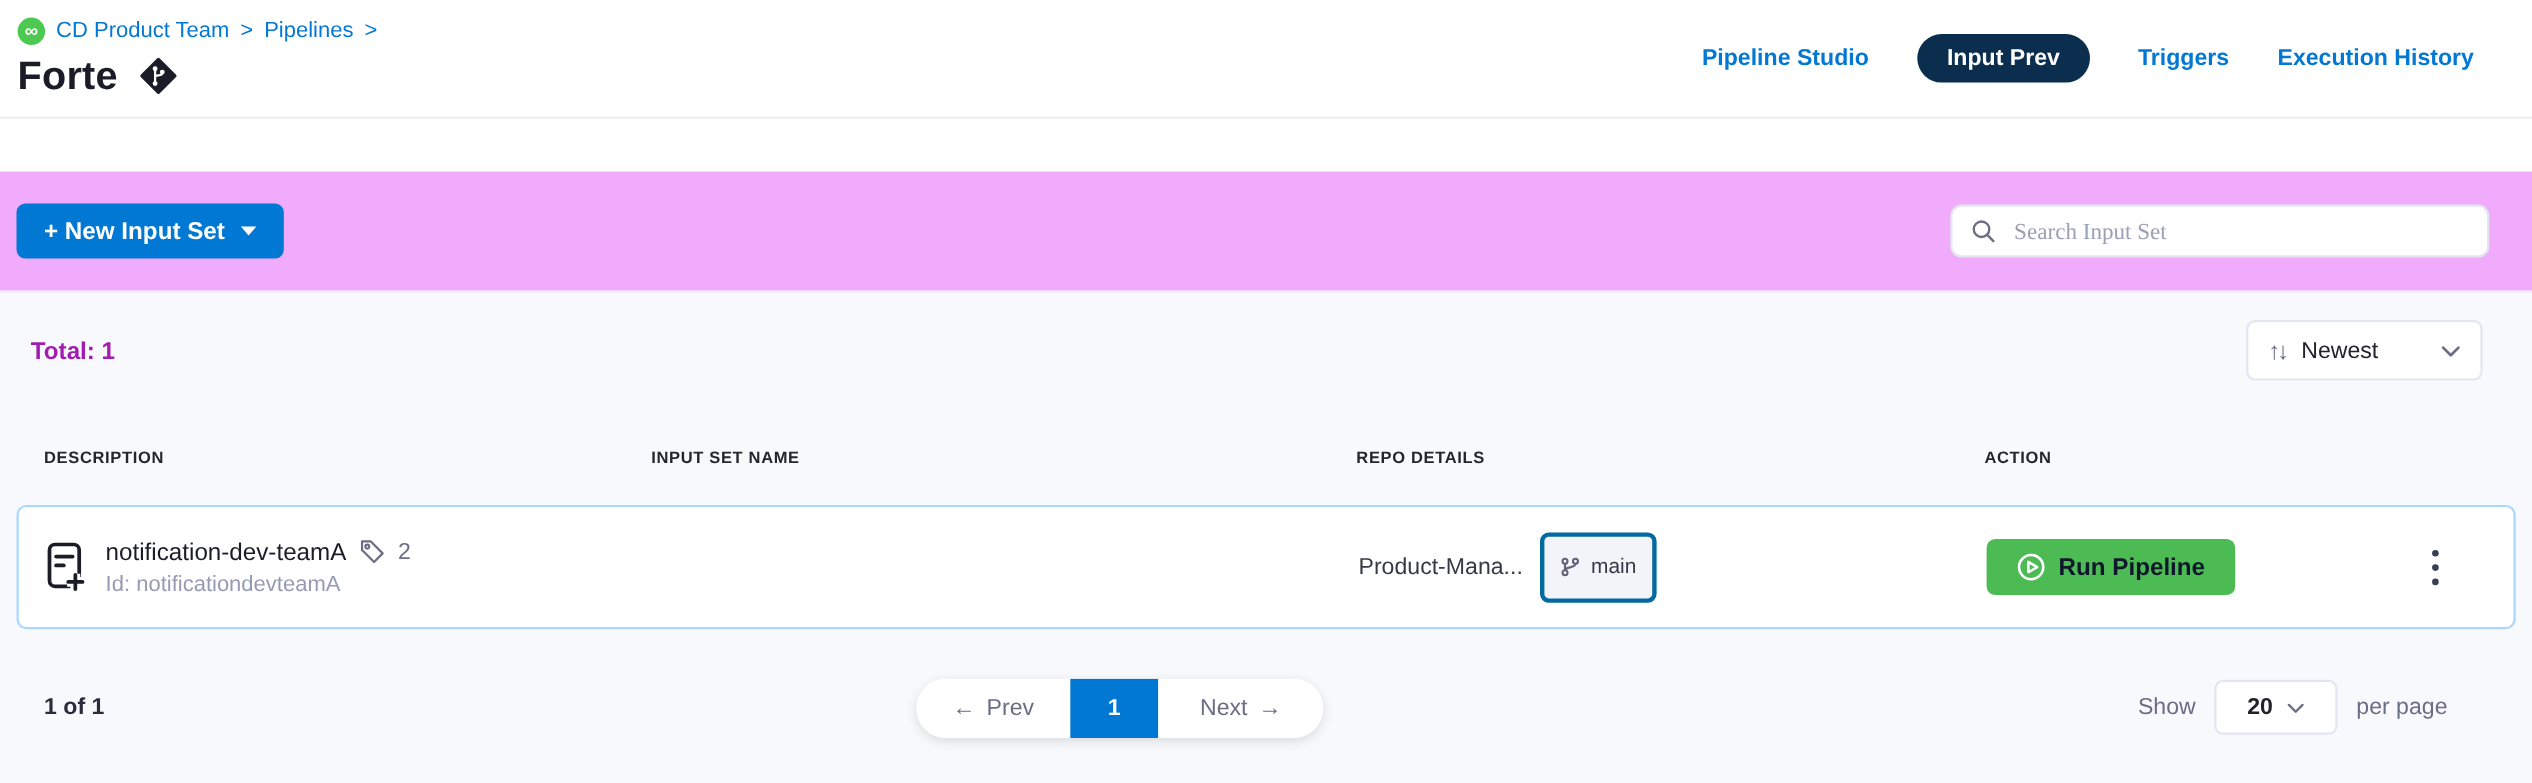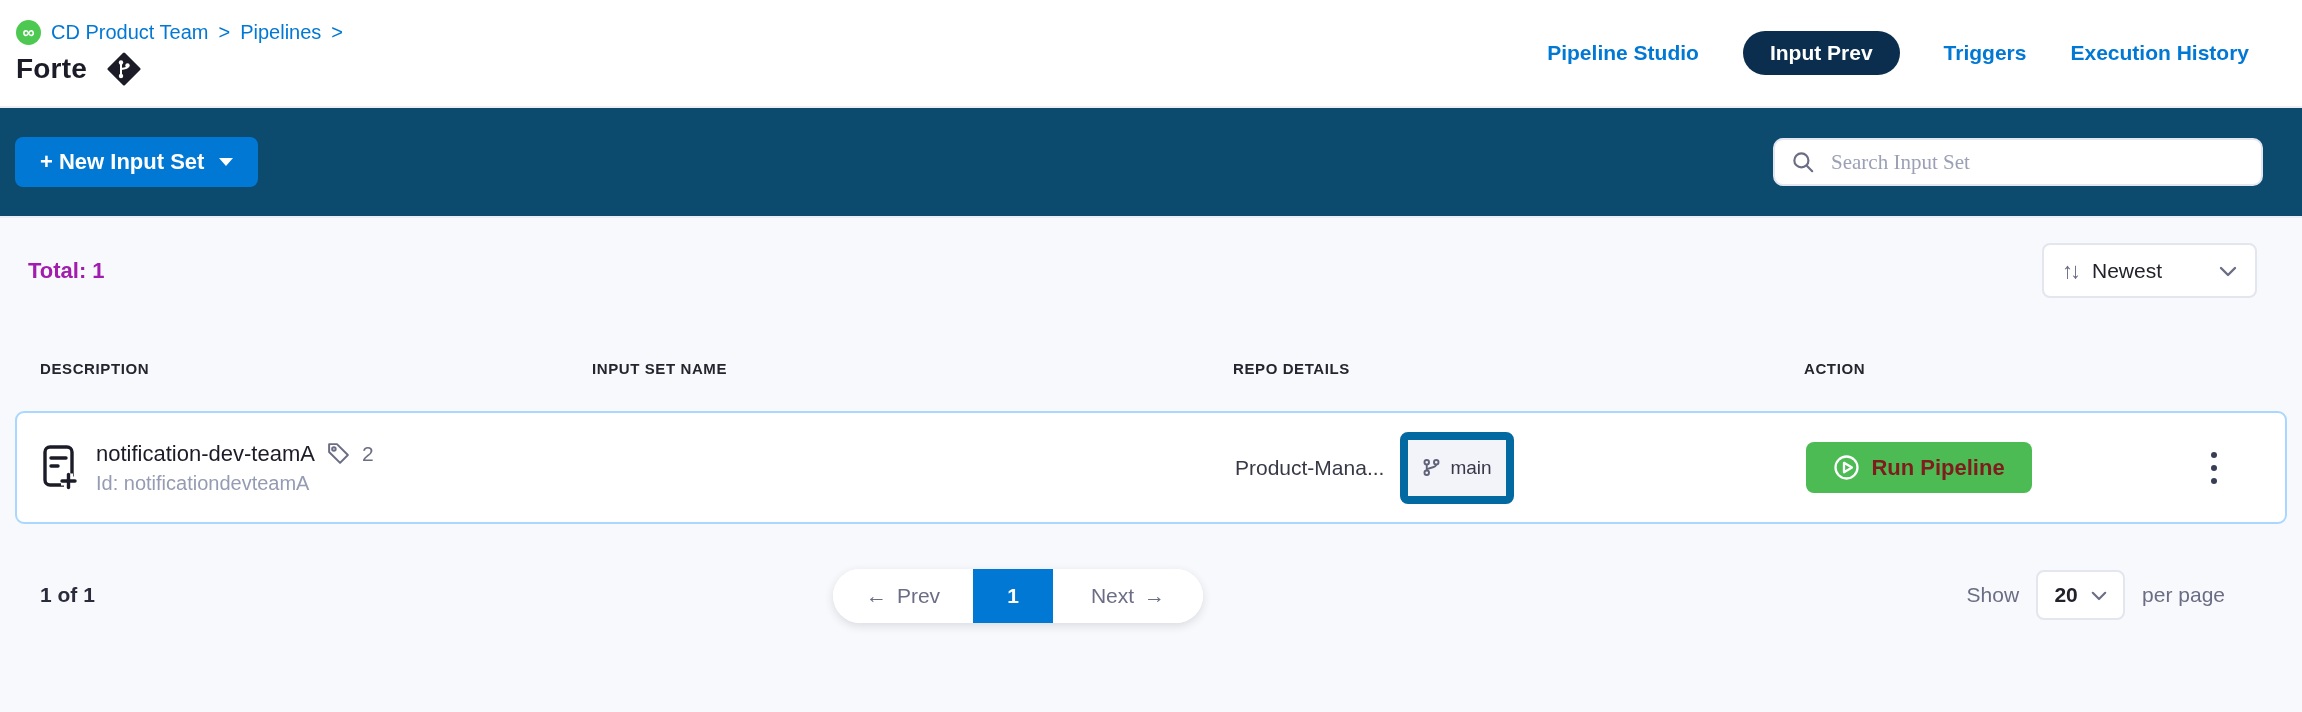--- a/index.html
+++ b/index.html
@@ -19,32 +19,33 @@
   .header-left { display:flex; flex-direction:column; justify-content:center; gap:7px; }
   .breadcrumb { display:flex; align-items:center; gap:10px; font-size:20px; font-weight:500; }
   .crumb-link { color:#0278D5; cursor:pointer; text-decoration:none; }
   .crumb-sep { color:#0278D5; font-weight:400; }
   .cd-icon {
     width:25px; height:25px; border-radius:50%; background:#4DC952;
     color:#fff; display:flex; align-items:center; justify-content:center;
     font-size:17px; font-weight:700; line-height:1;
   }
   .title-row { display:flex; align-items:center; gap:20px; }
-  .page-title { font-size:28px; font-weight:700; color:#1C1C28; letter-spacing:0.2px; }
+  .page-title { font-size:36px; font-weight:700; color:#1C1C28; letter-spacing:0.2px; }
   .tabs { display:flex; align-items:center; gap:44px; }
   .tab { font-size:21px; font-weight:600; color:#0278D5; cursor:pointer; white-space:nowrap; }
   .tab.active {
     background:#0B2E4E; color:#fff; padding:10px 27px; border-radius:999px;
   }
 
   
   .toolbar {
-    height:110px; background:#0c4a6e; border-bottom:2px solid #EDEEF5;
+    height:110px; background:#f0abfc; border-bottom:2px solid #EDEEF5;
     display:flex; align-items:center; justify-content:space-between;
     padding:0 39px 0 15px;
+    margin-top:48px;
   }
   .new-btn {
     height:50px; background:#0278D5; border:none; border-radius:8px;
     color:#fff; font-size:22px; font-weight:700; font-family:inherit;
     display:flex; align-items:center; gap:15px; padding:0 25px; cursor:pointer;
   }
   .caret-down {
     width:0; height:0; border-left:7px solid transparent; border-right:7px solid transparent;
     border-top:8px solid #fff;
   }
@@ -88,27 +89,27 @@
   .name-cell { display:flex; align-items:center; gap:18px; }
   .name-lines { display:flex; flex-direction:column; gap:5px; }
   .name-line { display:flex; align-items:center; gap:11px; }
   .is-name { font-size:22px; font-weight:500; color:#1C1C28; }
   .tag-count { font-size:21px; color:#6B6D85; }
   .id-line { font-size:20px; color:#959BB2; }
   .repo-cell { display:flex; align-items:center; gap:16px; }
   .repo-name { font-size:21px; color:#383946; }
   .branch-badge {
     display:flex; align-items:center; gap:9px;
-    background:#F3F3FA; border:8px solid #0369a1; border-radius:8px;
+    background:#F3F3FA; border:4px solid #0369a1; border-radius:8px;
     padding:17px 14px; font-size:19px; color:#383946;
   }
   .action-cell { display:flex; align-items:center; justify-content:space-between; }
   .run-btn {
     height:51px; width:226px; background:#4CBB54; border:none; border-radius:8px;
-    color:#7f1d1d; font-size:22px; font-weight:700; font-family:inherit;
+    color:#0f172a; font-size:22px; font-weight:700; font-family:inherit;
     display:flex; align-items:center; justify-content:center; gap:11px; cursor:pointer;
   }
   .kebab { display:flex; flex-direction:column; gap:7px; padding:8px; cursor:pointer; }
   .kebab i { width:6px; height:6px; border-radius:50%; background:#3A3E55; }
 
   
   .pagination-row { position:relative; height:56px; margin-top:43px; }
   .range {
     position:absolute; left:40px; top:50%; transform:translateY(-50%);
     font-size:21px; font-weight:600; color:#2A2C3C;
@@ -129,21 +130,21 @@
   .pager-page {
     flex:0 0 80px; background:#0278D5; color:#fff;
     display:flex; align-items:center; justify-content:center;
     font-size:21px; font-weight:600; cursor:pointer;
   }
   .size-ctl {
     position:absolute; right:77px; top:50%; transform:translateY(-50%);
     display:flex; align-items:center; gap:17px; font-size:21px; color:#6B6D85;justify-content:center;
   }
   .size-box {
-    width:89px; height:50px; background:#fff; border:2px solid #E3E5EF; border-radius:8px;
+    width:112px; height:50px; background:#fff; border:2px solid #E3E5EF; border-radius:8px;
     display:flex; align-items:center; justify-content:center; gap:13px; cursor:pointer;
   }
   .size-value { font-size:21px; font-weight:600; color:#22222A; }
 
   svg { display:block; }
 </style>
 </head>
 <body>
 
 <div class="header">

